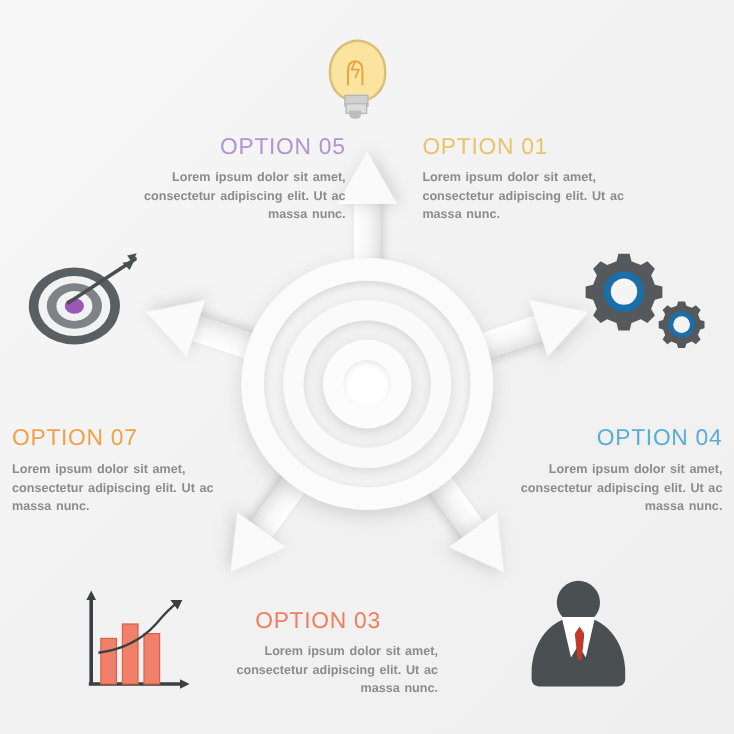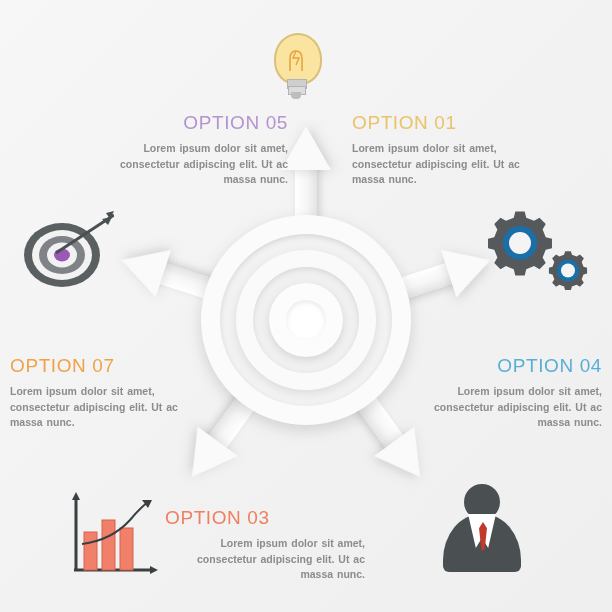--- a/index.html
+++ b/index.html
@@ -210,21 +210,21 @@
     <div class="title" style="color:#f0a24a;">OPTION 07</div>
     <div class="body">Lorem ipsum dolor sit amet, consectetur adipiscing elit. Ut ac massa nunc.</div>
   </div>
 
   <div class="opt align-right" style="left:406px; top:355px;">
     <div class="title" style="color:#5aaed6;">OPTION 04</div>
     <div class="body">Lorem ipsum dolor sit amet, consectetur adipiscing elit. Ut ac massa nunc.</div>
   </div>
 
   <div class="opt align-right" style="left:165px; top:507px; width:200px;">
-    <div class="title" style="color:#ef7f5f; text-align:left;">OPTION 03</div>
+    <div class="title" style="color:#ef7f5f; text-align:center;">OPTION 03</div>
     <div class="body">Lorem ipsum dolor sit amet, consectetur adipiscing elit. Ut ac massa nunc.</div>
   </div>
 
   <div class="icon-box" style="left:266px; top:33px; width:60px; height:70px;">
     <div class="bulb-glass"></div>
     <svg style="position:absolute; left:20px; top:12px;" width="20" height="28" viewBox="0 0 20 28">
       <path d="M4 26 L4 14 Q4 6 10 6 Q16 6 16 14 L16 26" fill="none" stroke="#e8a33d" stroke-width="1.6"></path>
       <path d="M10 6 L7 13 L13 13 L10 20" fill="none" stroke="#e8a33d" stroke-width="1.4"></path>
     </svg>
     <div class="bulb-base"></div>

